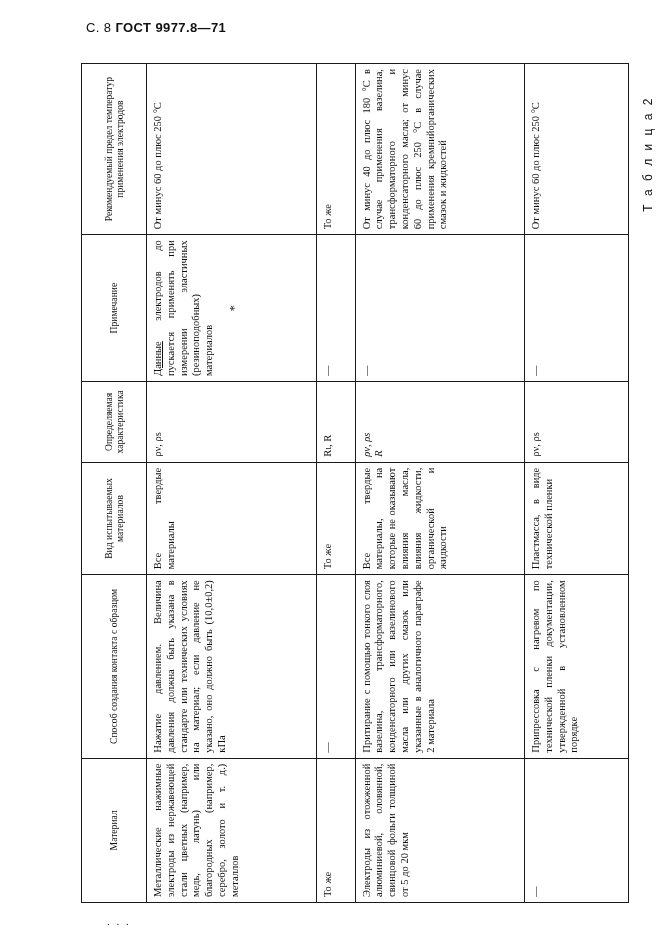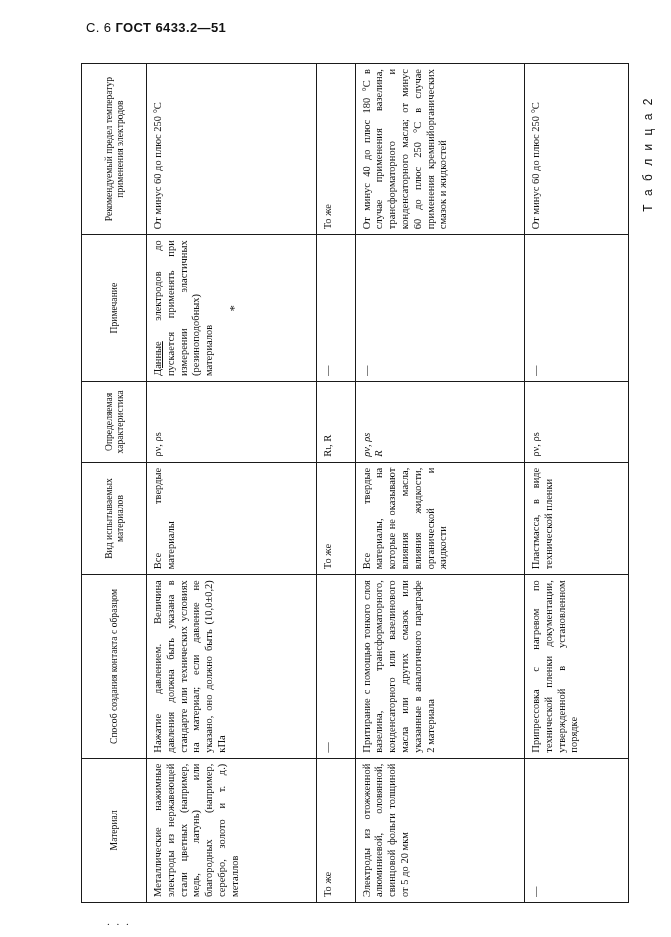--- a/index.html
+++ b/index.html
@@ -111,22 +111,22 @@
     letter-spacing: 2px;
     color: #222;
   }
 </style>
 </head>
 <body>
 
 <div class="page">
 
   <div class="page-header">
-    <span class="pg">С. 6</span>
-    <span>ГОСТ 6433.2—51</span>
+    <span class="pg">С. 8</span>
+    <span>ГОСТ 9977.8—71</span>
   </div>
 
   <div class="table-caption">Т а б л и ц а  2</div>
 
   <div class="table-wrap">
     <table class="gost">
       <colgroup>
         <col class="c-mat">
         <col class="c-contact">
         <col class="c-kind">

